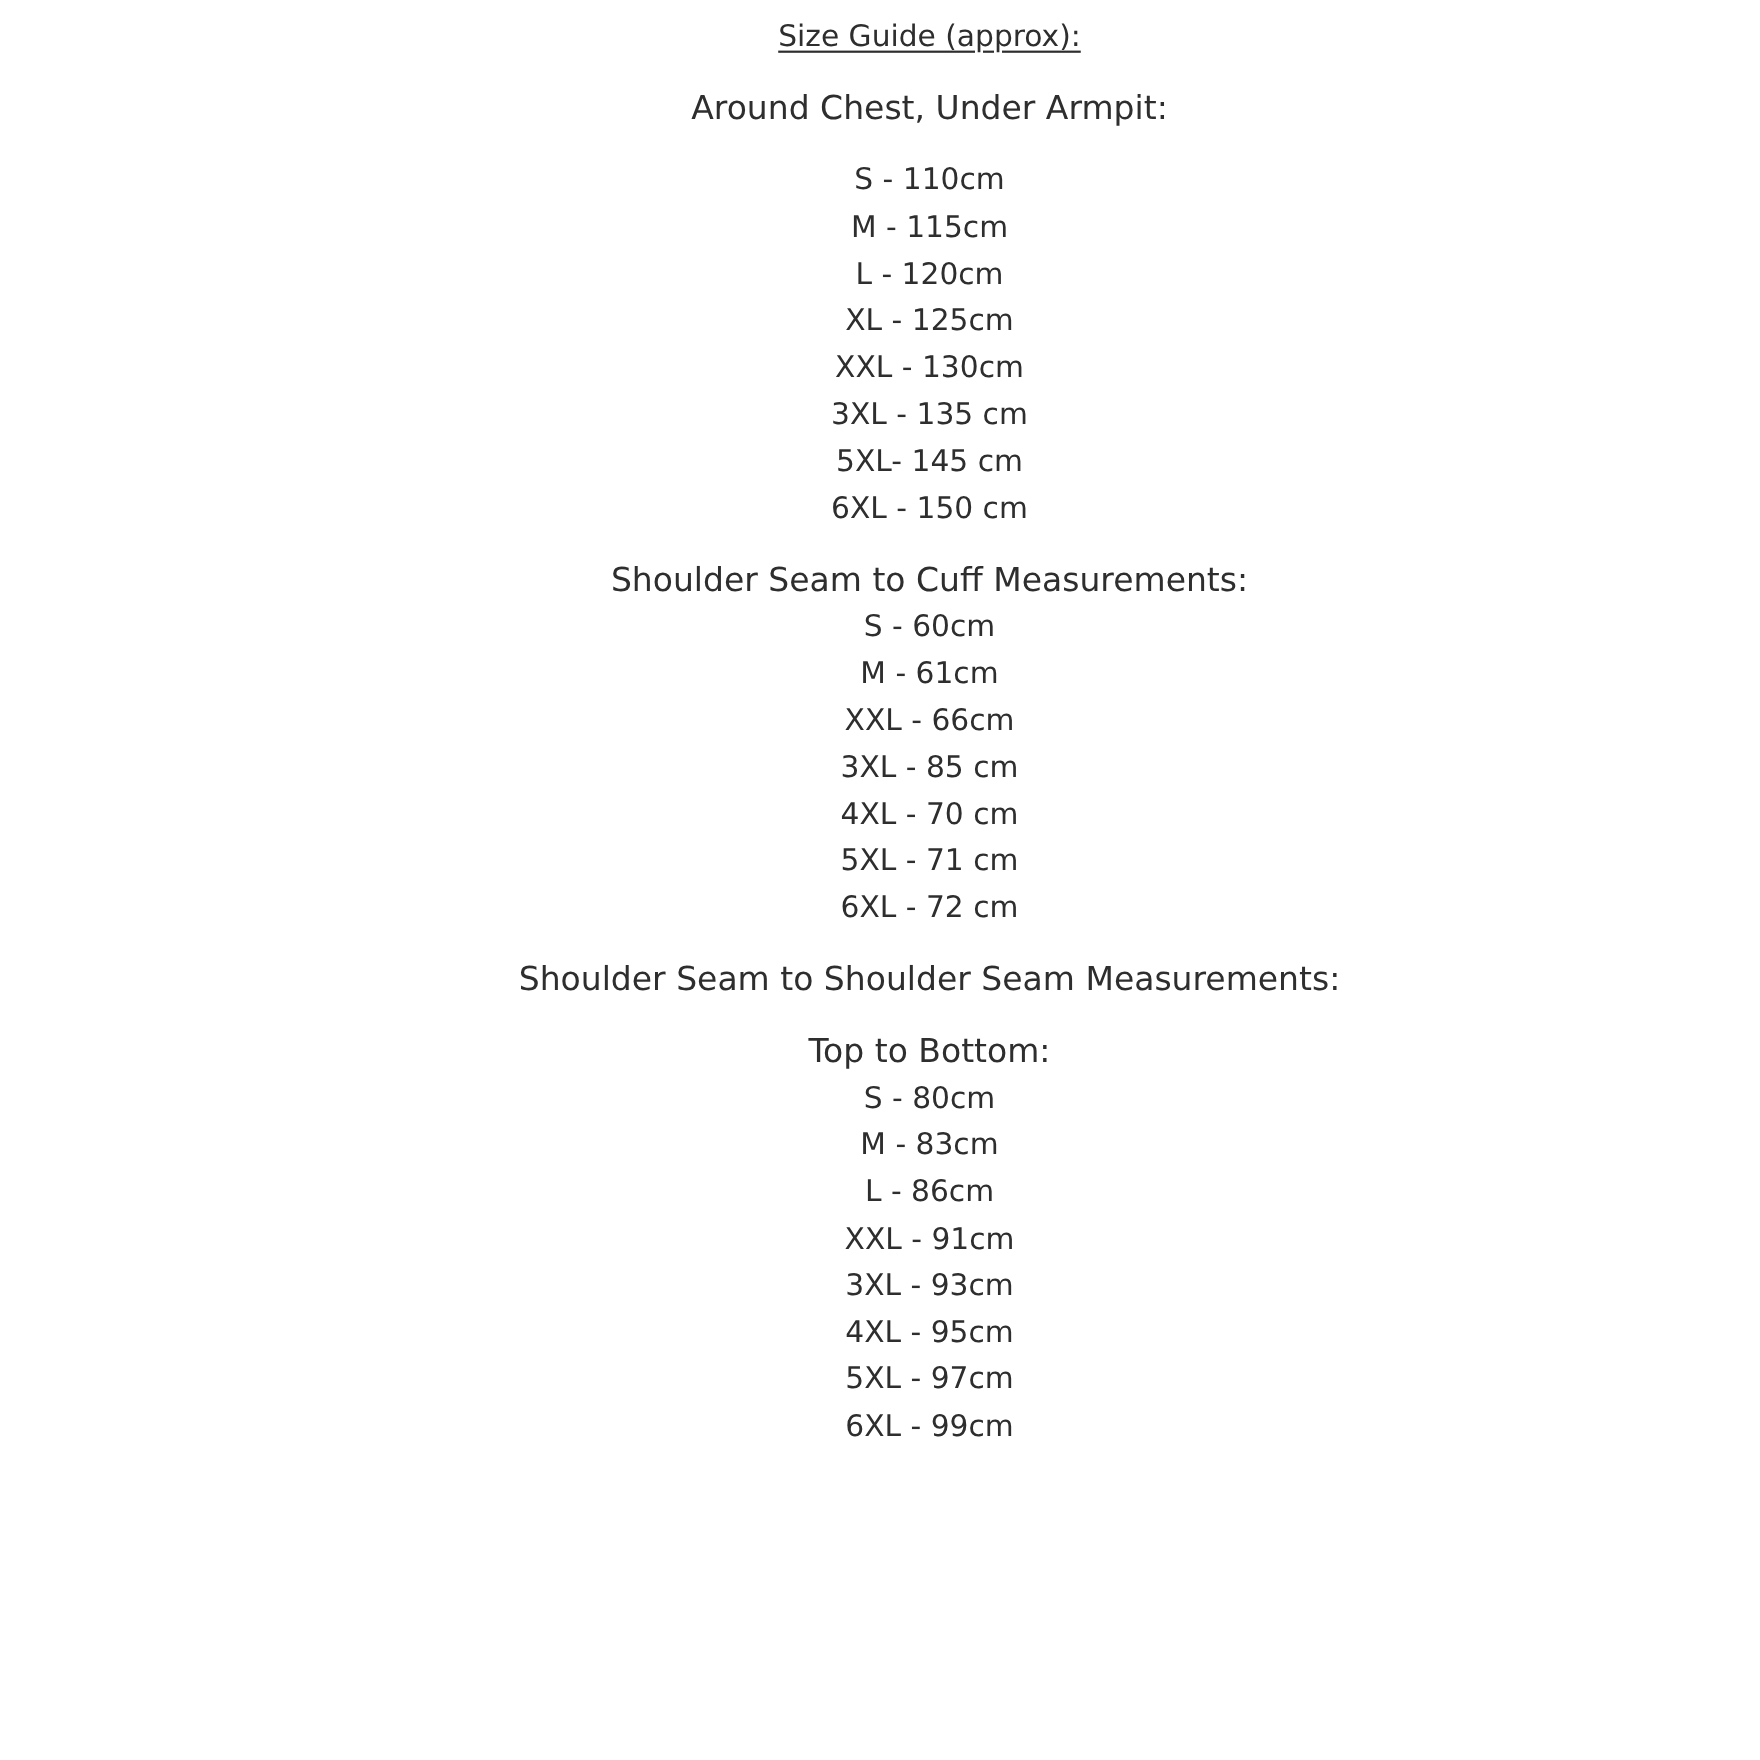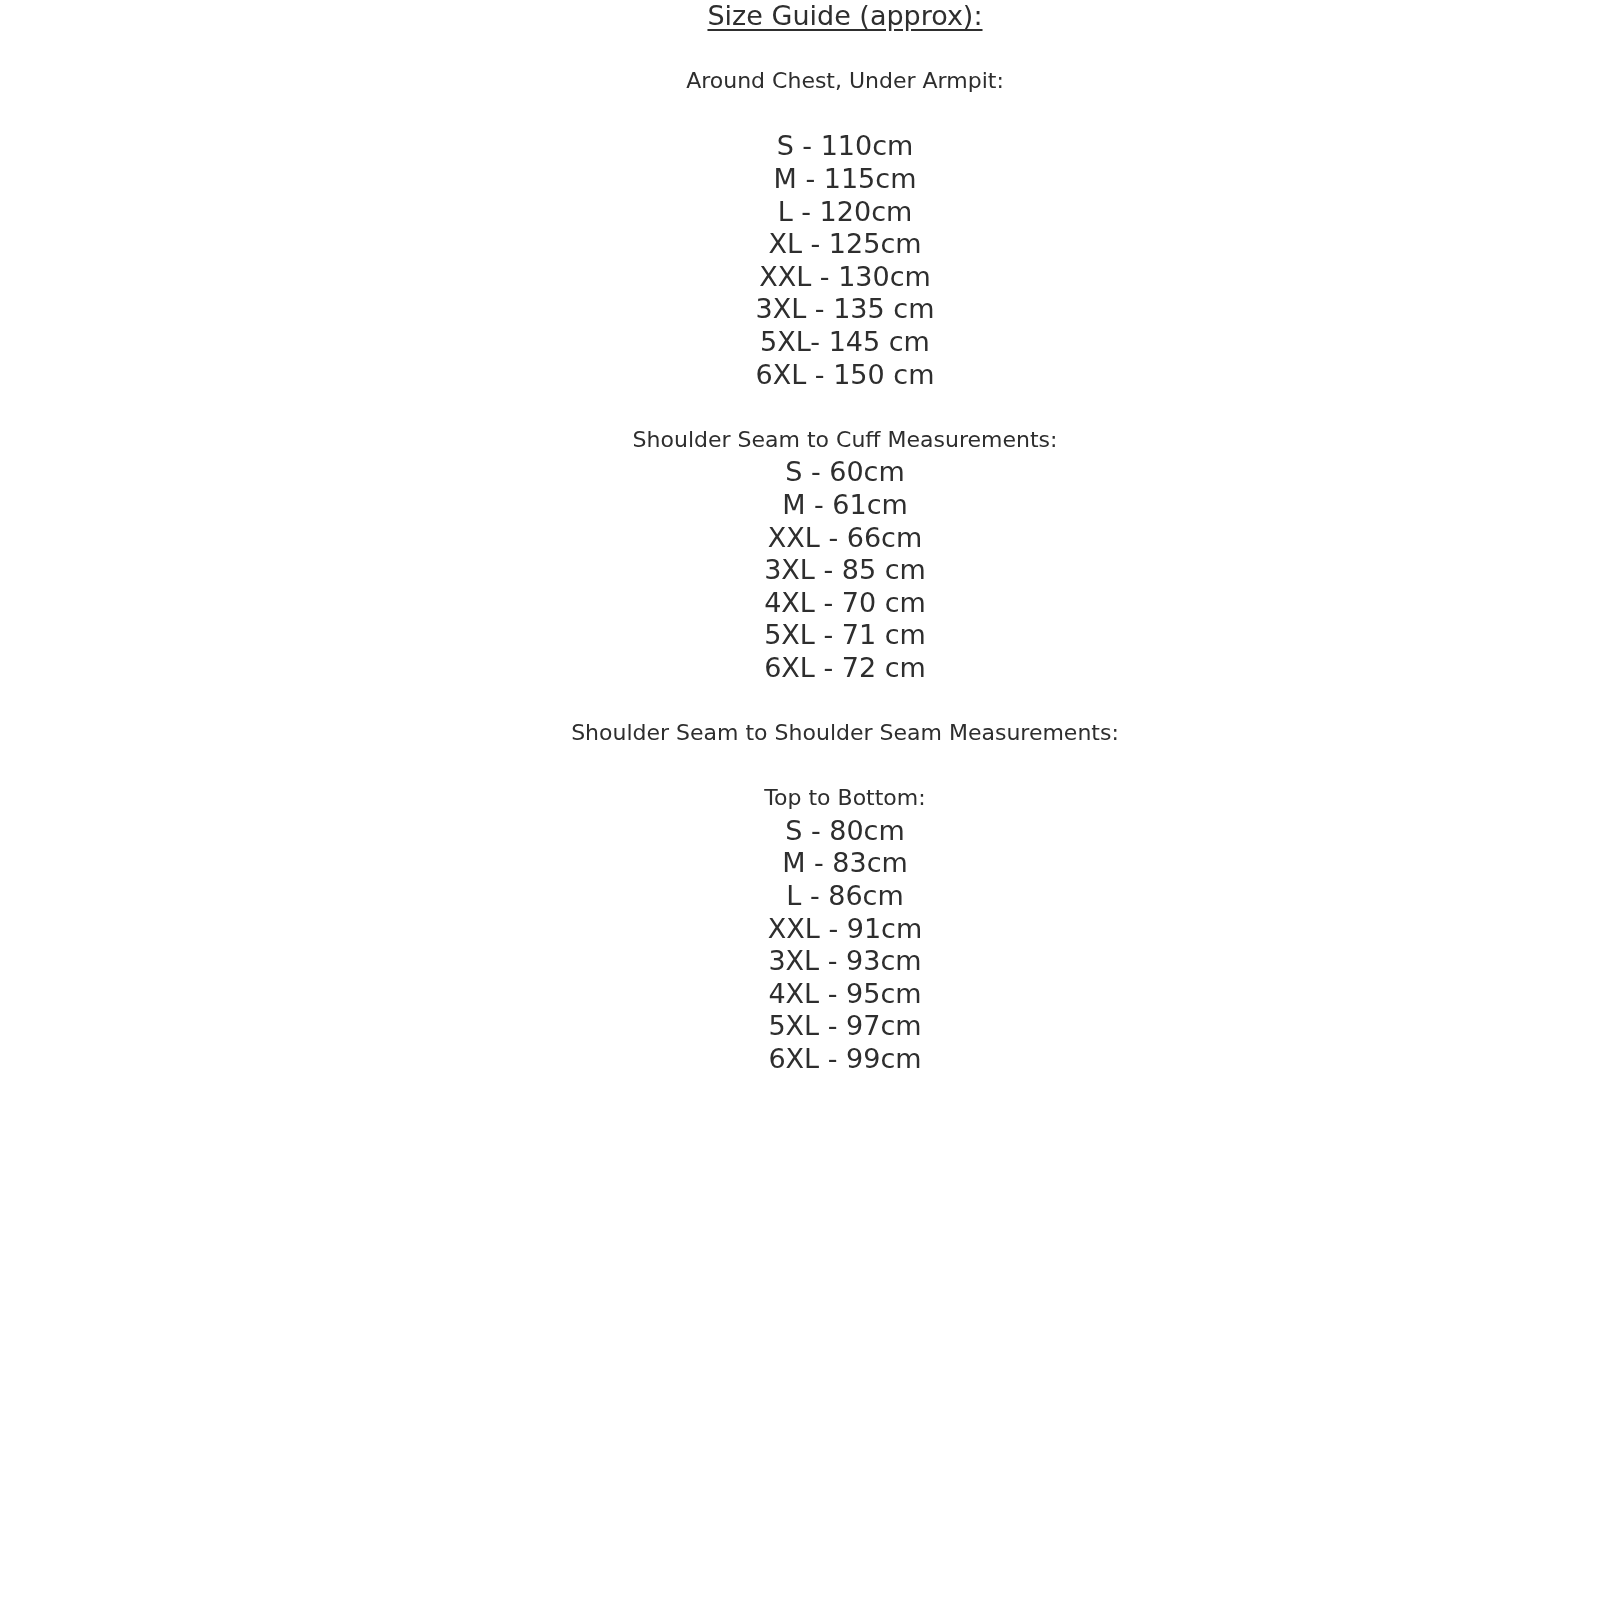--- a/index.html
+++ b/index.html
@@ -7,20 +7,21 @@
     padding: 0;
     background: #ffffff;
   }
   .page {
     position: relative;
     width: 1600px;
     height: 1324px;
     background: #ffffff;
     overflow: hidden;
     box-sizing: border-box;
+    padding-top: 18px;
     
     padding-left: 90px;
   }
   .content {
     text-align: center;
     font-family: "DejaVu Sans", "Liberation Sans", sans-serif;
     font-size: 27px;
     line-height: 32.6px;
     font-weight: normal;
     color: #2e2e2e;
@@ -29,29 +30,29 @@
     font-size: 27px;
     font-weight: normal;
     margin: 0 0 32.6px 0;           
     text-decoration: underline;
     text-underline-offset: 4px;
   }
   .section {
     margin: 32.6px 0 0 0;           
   }
   .heading {
-    font-size: 22px;
+    font-size: 30px;
     font-weight: normal;
     margin: 0;
   }
   .heading.gap-after {
     margin-bottom: 32.6px;          
   }
   .item {
-    margin: 0;
+    margin: 10px;
   }
 </style>
 </head>
 <body>
 
 <div class="page">
   <div class="content">
     <h1 class="title">Size Guide (approx):</h1>
     <div id="sections">
   <section class="section">

